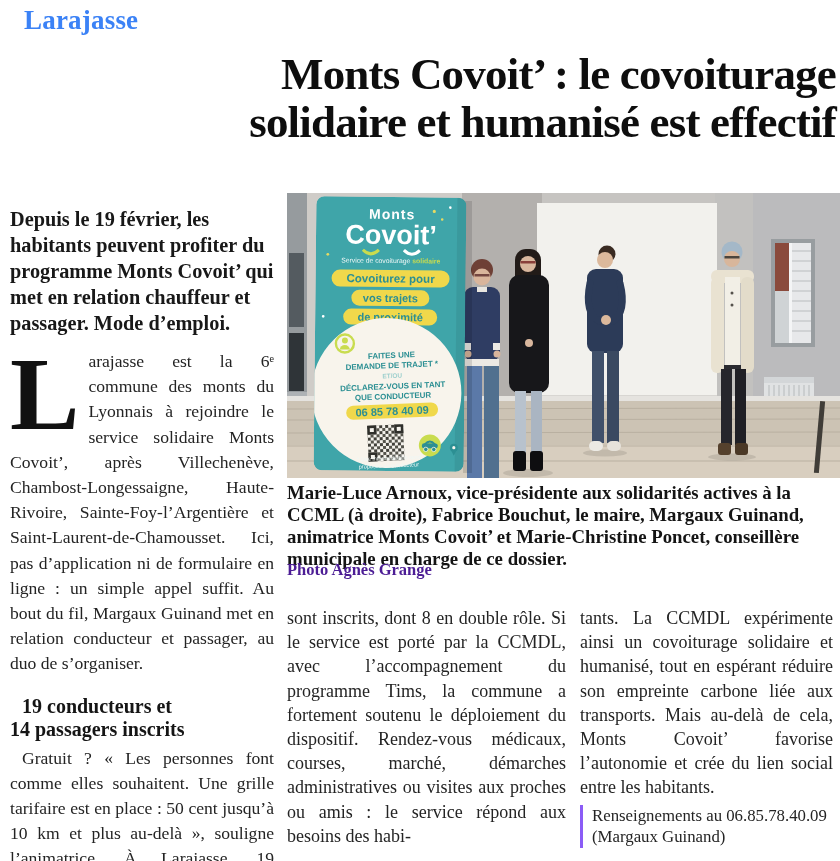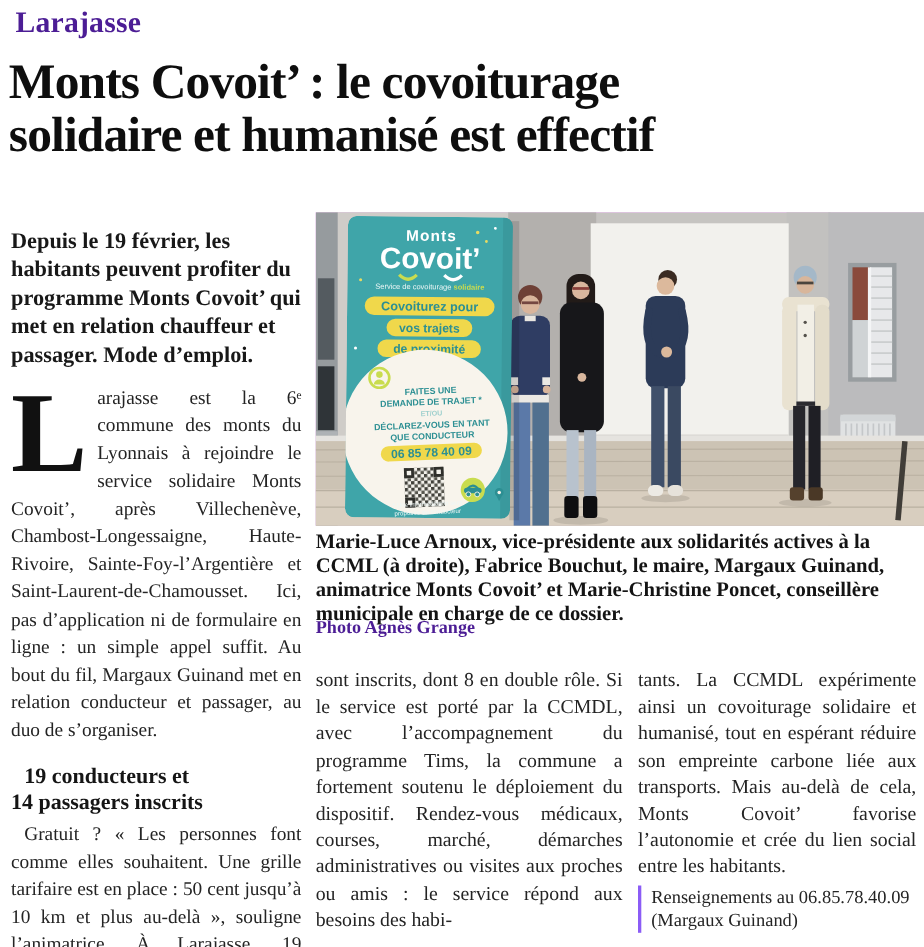--- a/index.html
+++ b/index.html
@@ -1,30 +1,30 @@
 <!DOCTYPE html>
 <html lang="fr"><head>
 <meta charset="utf-8">
 <style>
   html,body{margin:0;padding:0;}
   body{width:840px;height:861px;background:#ffffff;position:relative;overflow:hidden;
        font-family:"Liberation Serif", serif;color:#1e1e1e;}
   .abs{position:absolute;}
-  .kicker{left:14px;top:5px;font-size:27px;font-weight:bold;color:#4c1d95;letter-spacing:0.2px;}
+  .kicker{left:24px;top:5px;font-size:27px;font-weight:bold;color:#3b82f6;letter-spacing:0.2px;}
   .headline{left:8px;top:50px;width:828px;font-size:45px;line-height:48px;font-weight:bold;
-            color:#0e0e0e;letter-spacing:-0.8px;}
+            color:#0e0e0e;letter-spacing:-0.8px;text-align:right;}
   .headline span{display:block;}
   .col-left{left:10px;top:190px;width:264px;}
   .intro{font-size:20.3px;line-height:26px;font-weight:bold;margin:16px 0 13px 0;color:#181818;}
   .body-txt{font-size:17.6px;line-height:25.2px;text-align:justify;margin:0;color:#242424;}
   .dropcap{float:left;font-size:104px;line-height:78px;font-weight:bold;padding:6px 9px 0 0;color:#111;}
   .subhead{font-size:20px;line-height:23px;font-weight:bold;margin:18px 0 5px 0;color:#151515;}
   .subhead .ind{text-indent:12px;}
   .indent{text-indent:12px;}
-  .photo{left:287px;top:193px;width:553px;height:285px;background:#f0abfc;}
+  .photo{left:287px;top:193px;width:553px;height:285px;background:#bef264;}
   .caption{left:287px;top:482px;width:556px;font-size:18.8px;line-height:22px;font-weight:bold;color:#141414;}
   .credit{left:287px;top:560px;width:300px;font-size:16.5px;color:#4c1d95;font-weight:bold;}
   .col-mid{left:287px;top:606px;width:279px;}
   .col-right{left:580px;top:606px;width:253px;}
   .col-mid p,.col-right p{margin:0;}
   .bot-txt{font-size:18px;line-height:24.2px;text-align:justify;color:#242424;}
   .infobox{margin-top:5px;border-left:3px solid #8b5cf6;padding-left:9px;
            font-size:16.8px;line-height:21.5px;color:#242424;}
   
   .bw{fill:#ffffff;font-family:"Liberation Sans",sans-serif;font-weight:bold;text-anchor:middle;}

